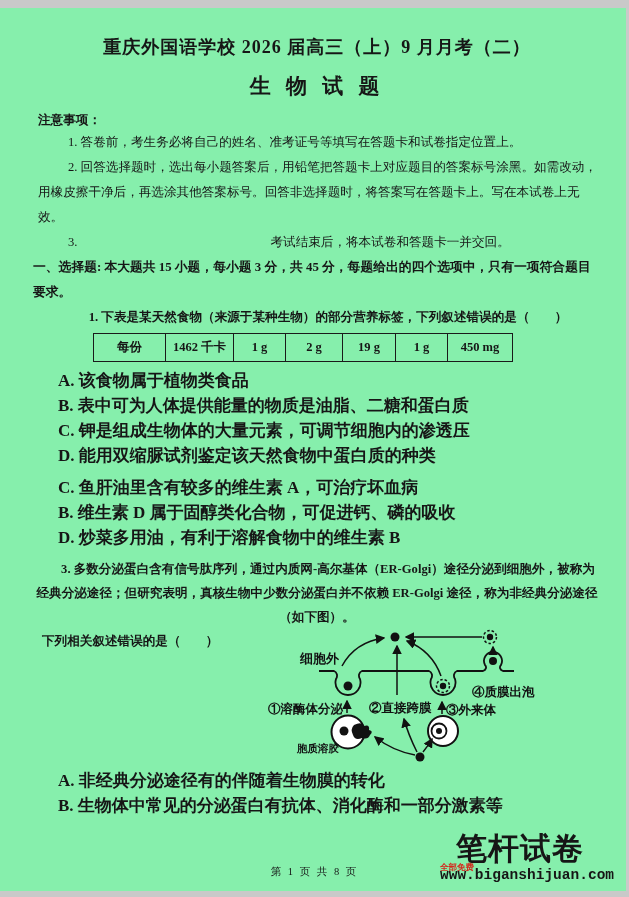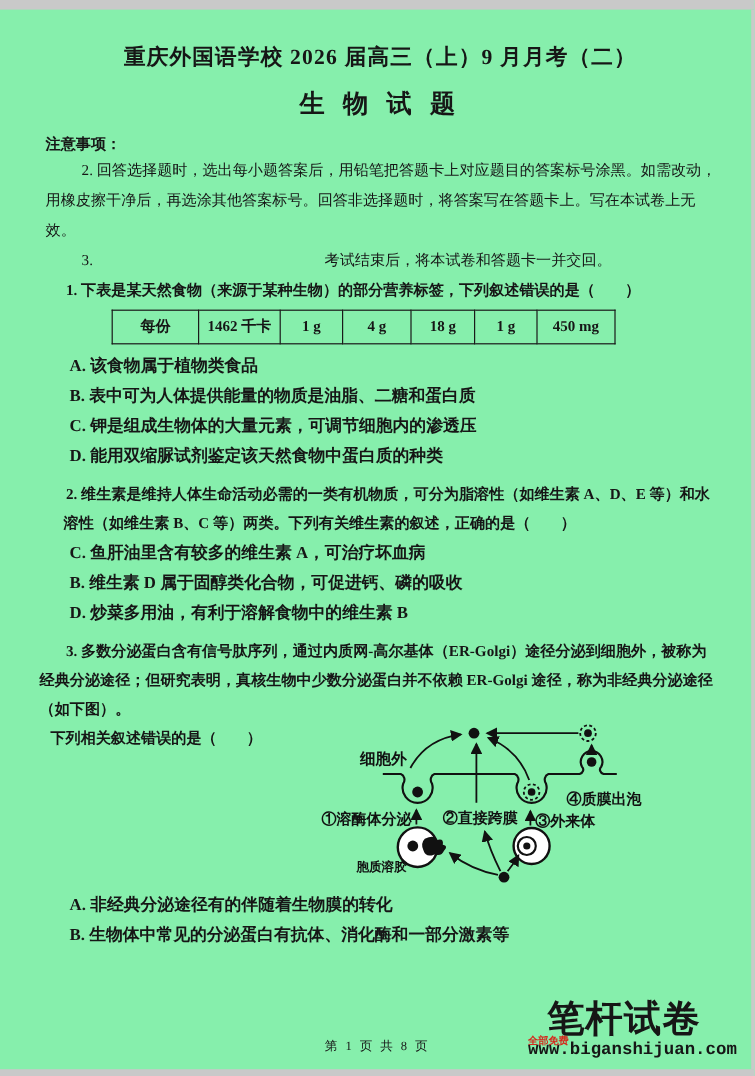--- a/index.html
+++ b/index.html
@@ -9,26 +9,26 @@
   .bar-bottom{position:absolute;bottom:0;left:0;right:0;height:6px;background:#c9c9c9;}
   .bar-right{position:absolute;top:8px;bottom:6px;right:0;width:3px;background:#c9c9c9;}
   .content{position:absolute;top:8px;left:0;width:629px;box-sizing:border-box;
            padding:0 28px 0 33px;}
   .title{margin:28px 0 0;text-align:center;font-size:18px;font-weight:bold;letter-spacing:1px;line-height:22px;}
   .subject{margin:15px 0 0;text-align:center;font-size:21px;font-weight:bold;letter-spacing:5px;line-height:26px;}
   .notice-h{margin:12px 0 0 5px;font-size:12.6px;font-weight:bold;line-height:19px;}
   .notice-item{margin:0 0 0 5px;font-size:12.6px;line-height:25px;text-indent:30px;}
   .blank-gap{display:inline-block;width:193px;}
   .section-h{margin:0;font-size:12.8px;font-weight:bold;line-height:25px;}
-  .stem{margin:0;font-size:12.6px;font-weight:bold;line-height:24px;text-indent:22px;}
+  .stem{margin:0;font-size:12.6px;font-weight:bold;line-height:24px;text-indent:22px;text-align:center;}
   .stem-hang{margin-left:20px;text-indent:2px;}
   .nutrition{border-collapse:collapse;margin:4px 0 6px 60px;}
   .nutrition th,.nutrition td{border:1.5px solid #1a1a1a;text-align:center;
       font-size:12.5px;height:27px;padding:0 3px;font-weight:bold;}
-  .options{list-style:none;margin:1px 0 0;padding:0 0 0 25px;font-size:14px;font-weight:bold;}
+  .options{list-style:none;margin:1px 0 0;padding:0 0 0 25px;font-size:17px;font-weight:bold;}
   .options li{line-height:25px;}
   .qblock{margin-top:7px;}
   .q3-row{display:flex;align-items:flex-start;gap:41px;}
   .stem2{flex:none;width:182px;margin-left:9px;font-size:12.6px;font-weight:bold;line-height:24px;}
   .diagram{flex:none;width:288px;height:146px;margin-top:-8px;}
   .diagram text{font-family:"Liberation Serif","DejaVu Serif",serif;font-weight:bold;fill:#111;}
   .page-num{position:absolute;left:0;right:0;bottom:18px;text-align:center;
             font-size:10.5px;letter-spacing:2px;}
   .watermark{position:absolute;left:440px;top:831px;width:188px;}
   .wm-brand{font-family:"Liberation Sans","DejaVu Sans",sans-serif;font-weight:bold;
@@ -43,56 +43,57 @@
 
 <div class="page">
   <div class="bar-top"></div>
 
   <div class="content">
 
     <h1 class="title">重庆外国语学校 2026 届高三（上）9 月月考（二）</h1>
     <h2 class="subject">生 物 试 题</h2>
 
     <div class="notice-h">注意事项：</div>
+    <p class="notice-item">1. 答卷前，考生务必将自己的姓名、准考证号等填写在答题卡和试卷指定位置上。</p>
     <p class="notice-item">2. 回答选择题时，选出每小题答案后，用铅笔把答题卡上对应题目的答案标号涂黑。如需改动，用橡皮擦干净后，再选涂其他答案标号。回答非选择题时，将答案写在答题卡上。写在本试卷上无效。</p>
     <p class="notice-item"><span>3.</span><span class="blank-gap"></span><span>考试结束后，将本试卷和答题卡一并交回。</span></p>
 
+    <p class="section-h">一、选择题: 本大题共 15 小题，每小题 3 分，共 45 分，每题给出的四个选项中，只有一项符合题目要求。</p>
 
     <p class="stem">1. 下表是某天然食物（来源于某种生物）的部分营养标签，下列叙述错误的是（　　）</p>
     <table class="nutrition">
       <colgroup>
         <col style="width:72px">
           <col style="width:68px">
           <col style="width:52px">
         <col style="width:57px">
           <col style="width:53px">
           <col style="width:52px">
           <col style="width:65px">
       </colgroup>
       <tbody>
       <tr>
         <td>每份</td>
         <td>1462 千卡</td>
         <td>1 g</td>
-        <td>4 g</td>
-        <td>18 g</td>
+        <td>2 g</td>
+        <td>19 g</td>
         <td>1 g</td>
         <td>450 mg</td>
       </tr>
     </tbody>
       </table>
     <ul class="options">
       <li>A. 该食物属于植物类食品</li>
       <li>B. 表中可为人体提供能量的物质是油脂、二糖和蛋白质</li>
       <li>C. 钾是组成生物体的大量元素，可调节细胞内的渗透压</li>
       <li>D. 能用双缩脲试剂鉴定该天然食物中蛋白质的种类</li>
     </ul>
 
     <div class="qblock">
-      <p class="stem stem-hang">2. 维生素是维持人体生命活动必需的一类有机物质，可分为脂溶性（如维生素 A、D、E 等）和水溶性（如维生素 B、C 等）两类。下列有关维生素的叙述，正确的是（　　）</p>
       <ul class="options">
         <li>C. 鱼肝油里含有较多的维生素 A，可治疗坏血病</li>
         <li>B. 维生素 D 属于固醇类化合物，可促进钙、磷的吸收</li>
         <li>D. 炒菜多用油，有利于溶解食物中的维生素 B</li>
       </ul>
     </div>
 
     <div class="qblock">
       <p class="stem">3. 多数分泌蛋白含有信号肽序列，通过内质网-高尔基体（ER-Golgi）途径分泌到细胞外，被称为经典分泌途径；但研究表明，真核生物中少数分泌蛋白并不依赖 ER-Golgi 途径，称为非经典分泌途径（如下图）。</p>
       <div class="q3-row">

